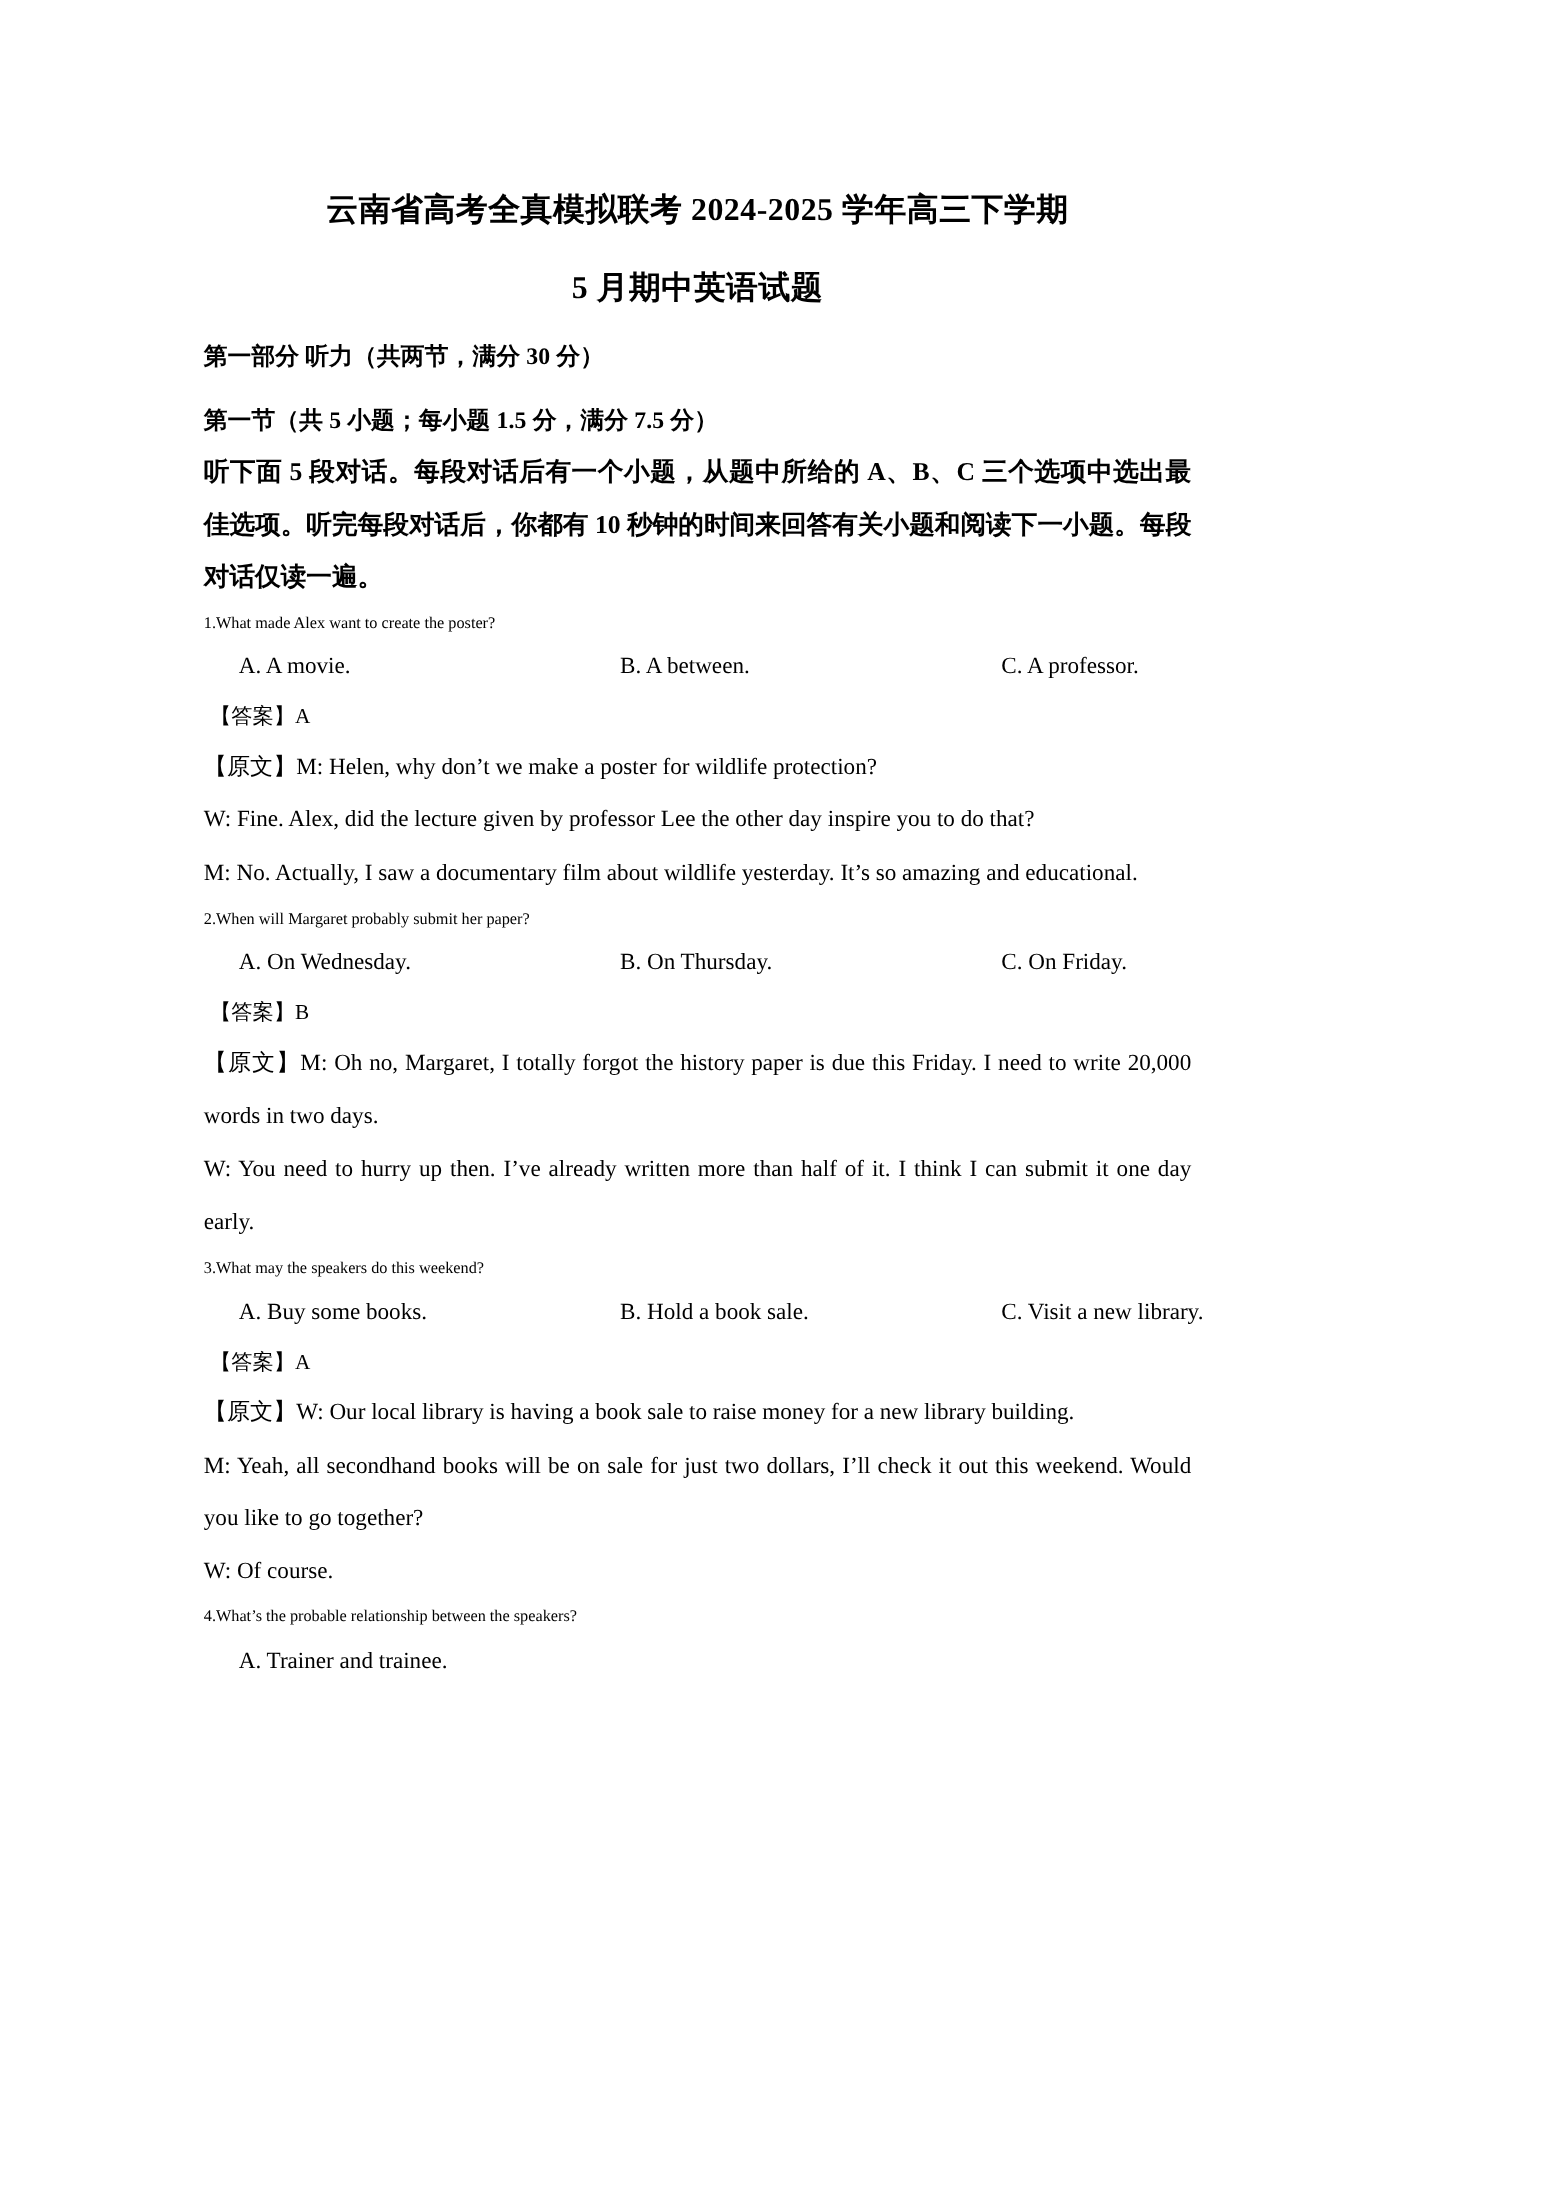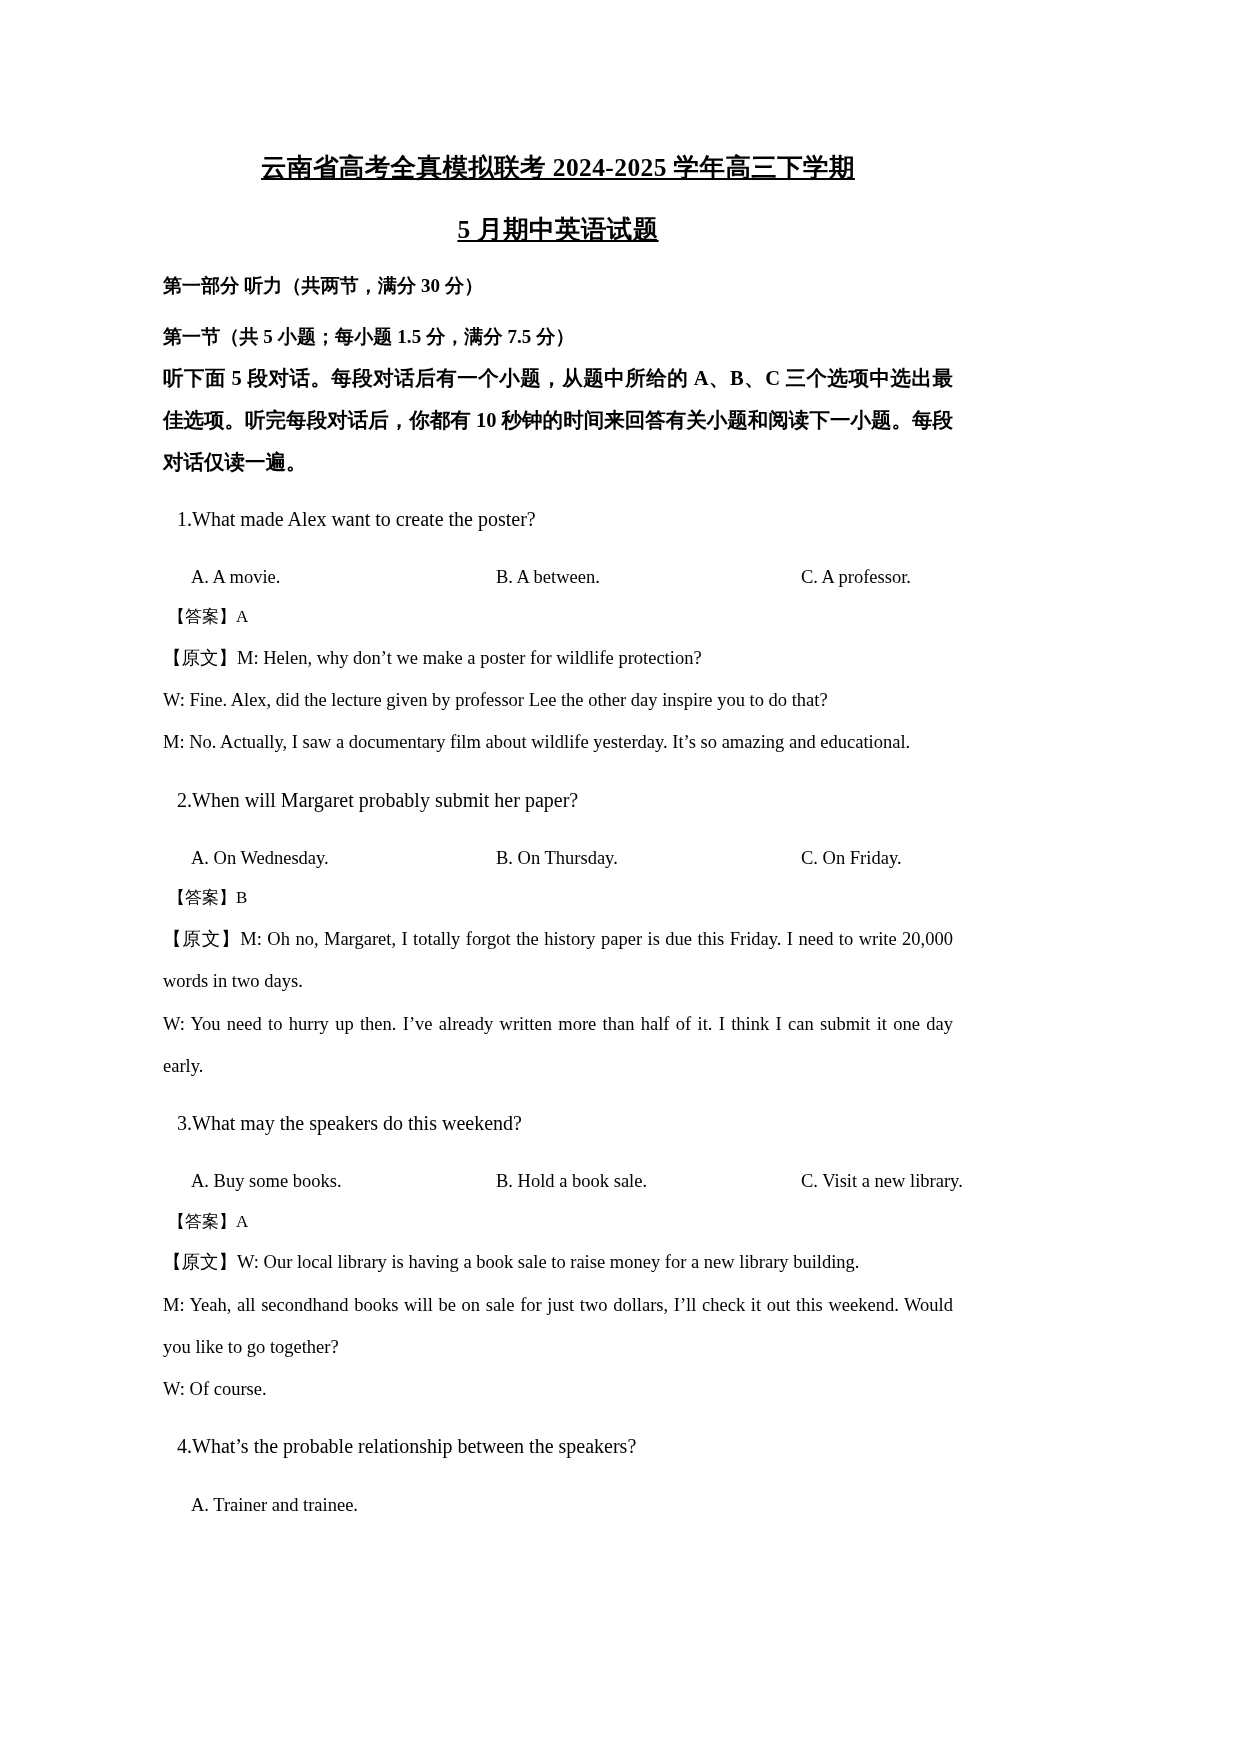--- a/index.html
+++ b/index.html
@@ -22,21 +22,20 @@
   }
   .content {
     position: absolute;
     left: 163px;
     top: 0;
     width: 790px;
   }
   .title-block {
     margin-top: 148px;
     text-align: center;
-    text-decoration: underline;
   }
   .title-line {
     font-size: 25.5px;
     font-weight: bold;
     line-height: 1.55;
     letter-spacing: 0.4px;
     white-space: nowrap;
   }
   .title-line.second {
     margin-top: 22px;
@@ -53,23 +52,23 @@
   }
   .instruction {
     font-size: 20.5px;
     font-weight: bold;
     line-height: 2.05;
     margin-top: 4px;
     text-align: justify;
     text-justify: inter-character;
   }
   .q-line {
-    font-size: 20px;
+    font-size: 13px;
     line-height: 2.28;
-    margin: 14px;
+    margin: 0;
   }
   .para {
     font-size: 18.5px;
     line-height: 2.28;
     margin: 0;
     text-align: justify;
     text-justify: inter-word;
   }
   .options {
     display: flex;

